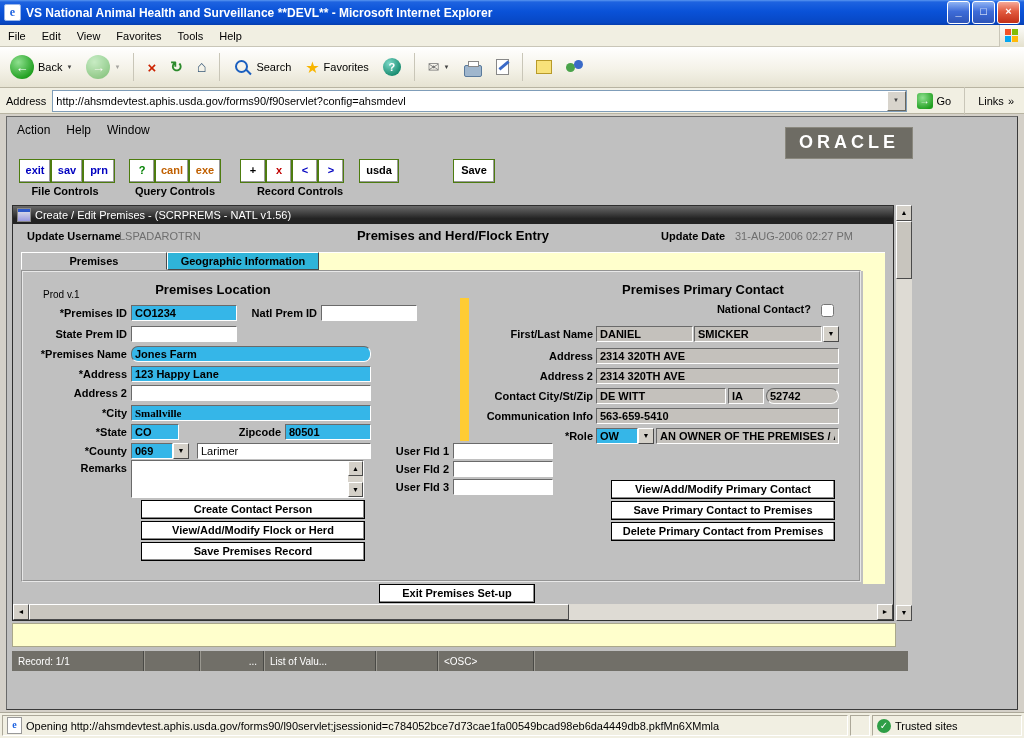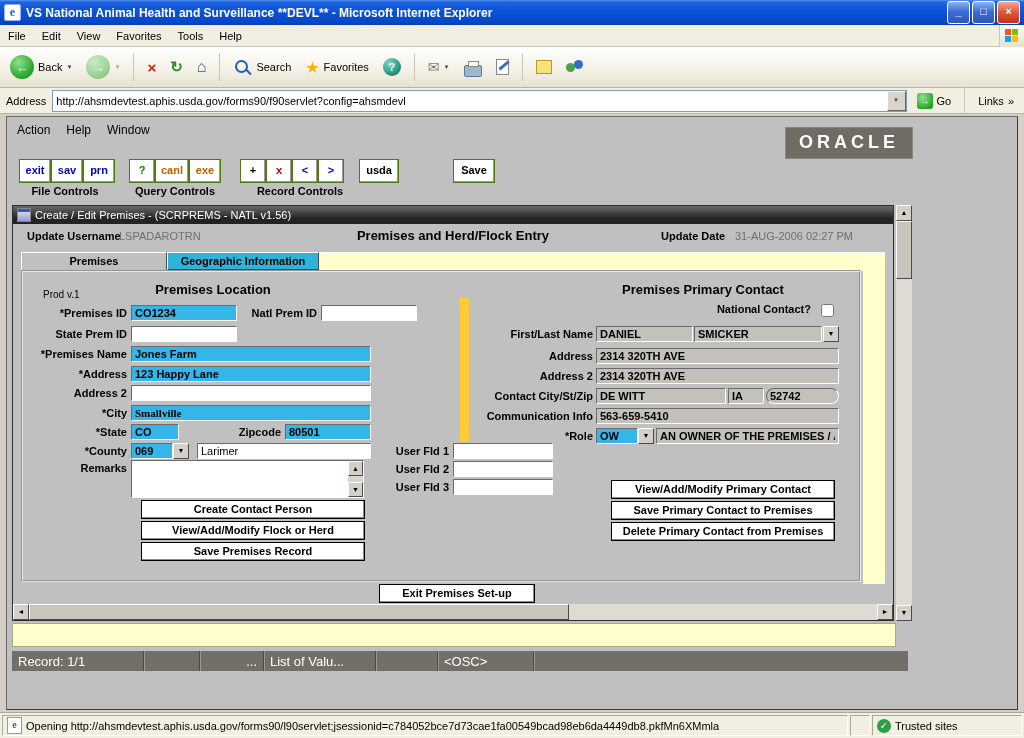--- a/index.html
+++ b/index.html
@@ -104,21 +104,21 @@
   .sbtn{background:#D4D0C8;border:1px solid;border-color:#fff #4A4A4A #4A4A4A #fff;
     font-size:7px;text-align:center;line-height:13px;box-sizing:border-box}
   .hscroll{position:absolute;left:0;bottom:0;width:100%;height:16px;background:#DEDBD4;display:flex}
   .hthumb{width:540px;background:#C8C5BE;border:1px solid;border-color:#fff #4A4A4A #4A4A4A #fff;box-sizing:border-box}
   .vscroll{position:absolute;left:889px;top:88px;width:16px;height:416px;background:#DEDBD4;
     display:flex;flex-direction:column}
   .vthumb{height:58px;background:#C8C5BE;border:1px solid;border-color:#fff #4A4A4A #4A4A4A #fff;box-sizing:border-box}
   .ysep{position:absolute;background:#FFCC33}
   #ystrip{position:absolute;left:5px;top:506px;width:884px;height:24px;background:#FFFFCC;border:1px solid #AAA88A;box-sizing:border-box}
   #ostatus{position:absolute;left:5px;top:534px;width:896px;height:20px;background:#716F68;color:#fff;
-    display:flex;align-items:stretch;font-size:13px}
+    display:flex;align-items:stretch;font-size:10px}
   .scell{border-right:1px solid #4A4A46;box-shadow:1px 0 0 #9A9890;display:flex;align-items:center;
     padding:0 6px;box-sizing:border-box;white-space:nowrap;overflow:hidden}
   
   #iestatus{left:0;top:712px;width:1024px;height:26px;background:#F1EFE2;border-top:1px solid #ACA899;
     display:flex;align-items:stretch;padding:2px;box-sizing:border-box;gap:2px}
   .spanel{border:1px solid;border-color:#ACA899 #fff #fff #ACA899;display:flex;align-items:center;
     padding:0 4px;gap:4px;box-sizing:border-box;overflow:hidden;white-space:nowrap}
   .ieico{width:13px;height:15px;background:#fff;border:1px solid #999;color:#1E63E0;
     font:bold 10px "Liberation Serif",serif;text-align:center;line-height:14px;flex:0 0 auto}
   .shield{width:14px;height:14px;border-radius:50%;background:#2E9E46;color:#fff;font-size:10px;
@@ -283,21 +283,21 @@
         <div class="lbl" style="left:0;top:115px;width:104px">Address 2</div>
         <div class="lbl" style="left:0;top:135px;width:104px">*City</div>
         <div class="lbl" style="left:0;top:154px;width:104px">*State</div>
         <div class="lbl" style="left:168px;top:154px;width:90px">Zipcode</div>
         <div class="lbl" style="left:0;top:173px;width:104px">*County</div>
         <div class="lbl" style="left:0;top:190px;width:104px">Remarks</div>
 
         <input class="fld cyan" style="left: 108px; top: 33px; width: 106px;" value="CO1234">
         <input class="fld" style="left: 298px; top: 33px; width: 96px;" value="">
         <input class="fld" style="left: 108px; top: 54px; width: 106px;" value="">
-        <input class="fld cyan" style="left: 108px; top: 74px; width: 240px;" value="Jones Farm">
+        <input class="fld cyan" style="left: 108px; top: 74px; width: 240px; border-radius: 7px;" value="Jones Farm">
         <input class="fld cyan" style="left: 108px; top: 94px; width: 240px;" value="123 Happy Lane">
         <input class="fld" style="left: 108px; top: 113px; width: 240px;" value="">
         <input class="fld cyan" style="left: 108px; top: 133px; width: 240px; font-family: Liberation Serif, serif;" value="Smallville">
         <input class="fld cyan" style="left: 108px; top: 152px; width: 48px;" value="CO">
         <input class="fld cyan" style="left: 262px; top: 152px; width: 86px;" value="80501">
         <input class="fld cyan" style="left: 108px; top: 171px; width: 42px;" value="069">
         <span class="dd16" style="left:150px;top:171px">
             <span class="ddg">▼</span>
           </span>
         <input class="fld" style="left: 174px; top: 171px; width: 174px;" value="Larimer">

